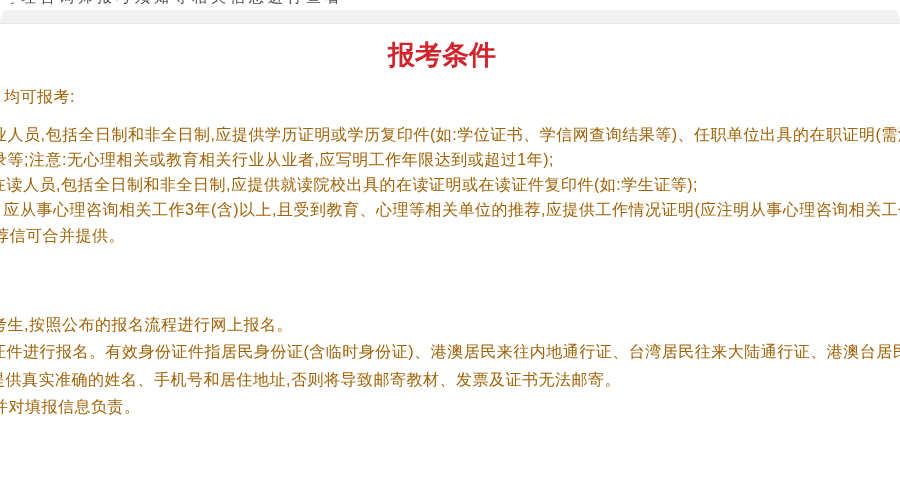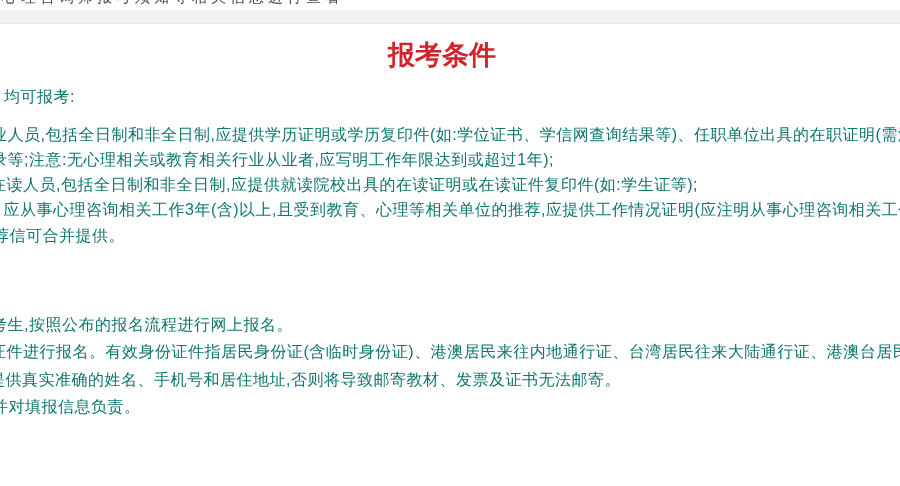--- a/index.html
+++ b/index.html
@@ -1,37 +1,37 @@
 <!DOCTYPE html>
 <html><head>
 <meta charset="utf-8">
 <style>
   html,body{margin:0;padding:0;}
   body{
     width:900px;height:486px;overflow:hidden;background:#ffffff;
     font-family:"Liberation Sans","DejaVu Sans",sans-serif;
     position:relative;
   }
-  .stage{position:absolute;inset:0;overflow:hidden;}
+  .stage{position:absolute;inset:0;overflow:hidden;border-radius:23px;}
   .top-partial{
     position:absolute;top:-11px;left:2px;white-space:nowrap;
     font-size:15px;letter-spacing:4px;color:#4a4a4a;line-height:1;
   }
   .gray-band{
     position:absolute;top:10px;left:0;width:900px;height:13px;
     background:#f1f1f1;border-bottom:1px solid #e7e7e7;
   }
   .heading{
     position:absolute;left:0;width:884px;margin:0;text-align:center;
     font-size:27px;font-weight:bold;color:#d2232b;line-height:1.1;
   }
   .h-cond{top:41px;}
   .h-proc{top:254px;}
   .bl{
-    position:absolute;white-space:nowrap;font-size:16px;color:#0f766e;
+    position:absolute;white-space:nowrap;font-size:16px;color:#a16207;
     line-height:1;letter-spacing:0.5px;
   }
   .l1{top:89px;left:4px;}
   .l2{top:127px;left:-9px;}
   .l3{top:152px;left:-9px;}
   .l4{top:177px;left:-10px;}
   .l5{top:202px;left:-13px;}
   .l6{top:228px;left:-7px;}
   .l7{top:317px;left:-9px;}
   .l8{top:344px;left:-10px;}

